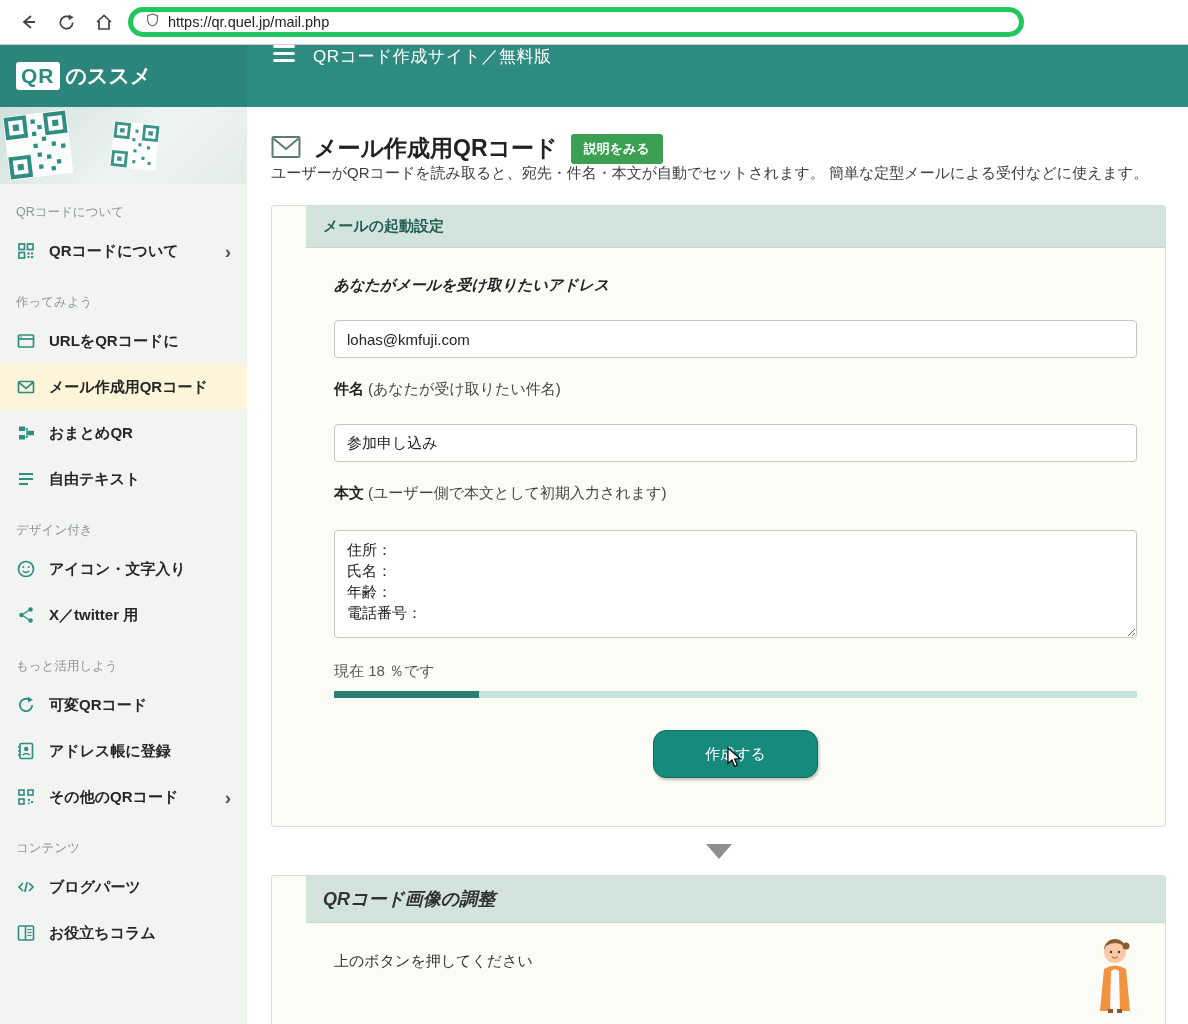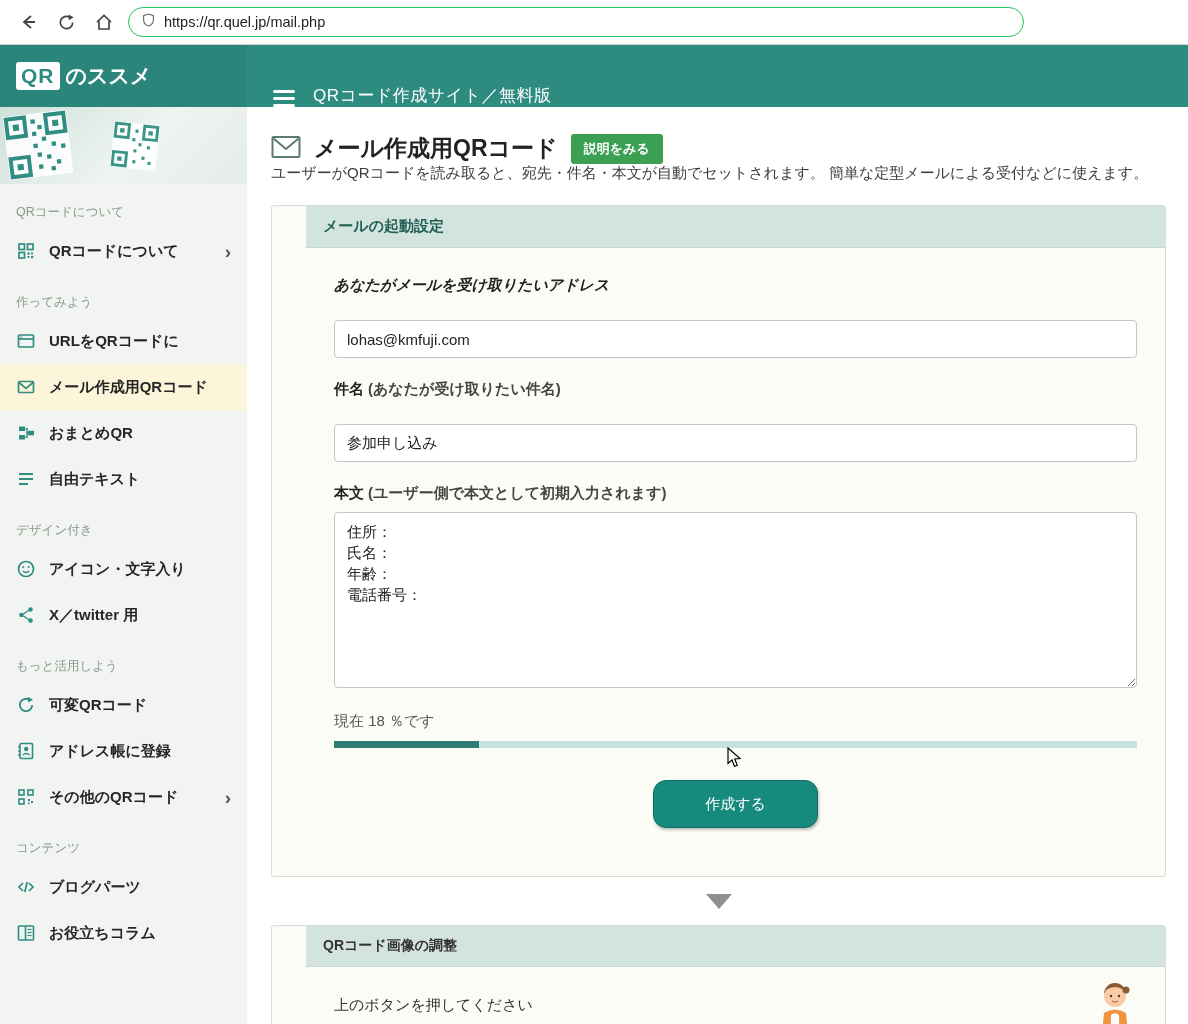--- a/index.html
+++ b/index.html
@@ -5,33 +5,33 @@
   * { margin:0; padding:0; box-sizing:border-box; }
   html,body { width:1188px; height:1024px; overflow:hidden; background:#fff;
     font-family:"Liberation Sans","DejaVu Sans",sans-serif; }
   .page { position:relative; width:1188px; height:1024px; overflow:hidden; }
 
   
   .browser-bar { height:45px; display:flex; align-items:center; gap:10px;
     padding:0 14px; background:#fff; border-bottom:1px solid #cfcfcf; }
   .nav-btn { width:28px; height:28px; display:flex; align-items:center; justify-content:center;
     border-radius:4px; cursor:pointer; color:#444; }
-  .url-pill { flex:1; margin-right:150px; height:30px; border:1px solid #22c55e;
+  .url-pill { flex:1; margin-right:150px; height:30px; border:5px solid #22c55e;
     border-radius:15px; background:#fff; display:flex; align-items:center; gap:8px;
     padding:0 12px; }
   .url-text { font-size:14.5px; color:#222; }
 
   
   .app-header { height:62px; background:#2e8b80; display:flex; }
   .logo-area { width:247px; display:flex; align-items:center; padding-left:16px; gap:6px;
     background:#2b857a; }
   .logo-box { background:#fff; color:#2e8b80; font-weight:bold; font-size:21px;
     padding:2px 5px; border-radius:3px; letter-spacing:1px; }
   .logo-rest { color:#fff; font-weight:bold; font-size:21px; }
-  .header-main { flex:1; display:flex; align-items:flex-end; gap:18px; padding-left:26px; }
+  .header-main { flex:1; display:flex; align-items:flex-start; gap:18px; padding-left:26px; }
   .hamburger { display:flex; flex-direction:column; gap:4.5px; cursor:pointer; }
   .hamburger div { width:22px; height:2.6px; background:#fff; border-radius:2px; }
   .header-title { color:#fff; font-size:17px; letter-spacing:.5px; }
 
   
   .body-wrap { display:flex; height:917px; }
 
   
   .sidebar { width:247px; background:#f1f4f0; overflow:hidden; flex-shrink:0; }
   .side-qr-image { height:77px; background:linear-gradient(135deg,#cfe0db,#eef4f1 55%,#e4ece8); overflow:hidden; position:relative; }
@@ -48,32 +48,32 @@
   .content { flex:1; padding:26px 22px 0 24px; background:#fff; overflow:hidden; }
   .title-row { display:flex; align-items:center; gap:13px; }
   .page-title { font-size:23px; font-weight:bold; color:#222; }
   .help-btn { margin-left:0; background:#3ba052; color:#fff; font-size:13px; font-weight:bold;
     border:none; padding:6px 13px; border-radius:3px; cursor:pointer; }
   .description { margin:0 0 22px; font-size:15px; color:#3c3c3c; }
 
   .card { border:1px solid #d9ddd5; border-radius:3px; background:#fcfcf6;padding-left:34px; }
   .card-header { background:#d3e4de; padding:11px 17px; font-size:15px; font-weight:bold;
     color:#235f54; border-bottom:1px solid #c6d8d1; }
-  .card-header.dark { color:#333; font-size:14px; }
+  .card-header.dark { color:#333; font-size:18px;font-style:italic; }
   .card-body { padding:26px 28px 24px; }
 
   .field-label { font-size:15px; font-weight:bold; color:#222; margin:22px 0 9px; }
   .field-label:first-child { margin-top:2px;font-style:italic; }
-  .hint { font-weight:bold; color:#444; margin-left:4px; }
+  .hint { font-weight:normal; color:#444; margin-left:4px; }
   .text-input { width:100%; height:38px; border:1px solid #c6c6c0; border-radius:4px;
     background:#fff; padding:0 12px; font-size:15px; color:#222;
     font-family:"Liberation Sans","DejaVu Sans",sans-serif;margin-top:16px; }
-  .body-textarea { width:100%; height:176px; border:1px solid #c6c6c0; border-radius:4px;
+  .body-textarea { width:100%; height:108px; border:1px solid #c6c6c0; border-radius:4px;
     background:#fff; padding:8px 12px; font-size:15px; color:#222; line-height:1.4;
-    resize:both; font-family:"Liberation Sans","DejaVu Sans",sans-serif; }
+    resize:both; font-family:"Liberation Sans","DejaVu Sans",sans-serif;margin-top:18px; }
 
   .capacity-text { margin-top:20px; font-size:15px; color:#555; }
   .progress-track { margin-top:10px; height:7px; background:#c5e2dd; border-radius:1px; overflow:hidden; }
   .progress-fill { height:100%; background:#2e7d74; }
 
   .submit-row { text-align:center; margin:32px 0 24px; }
   .submit-btn { width:165px; height:48px; background:#158a7d; color:#fff; font-size:15px;
     border:1px solid #0e6e63; border-radius:13px; cursor:pointer;
     box-shadow:1px 2px 3px rgba(0,0,0,.25);
     font-family:"Liberation Sans","DejaVu Sans",sans-serif; }

